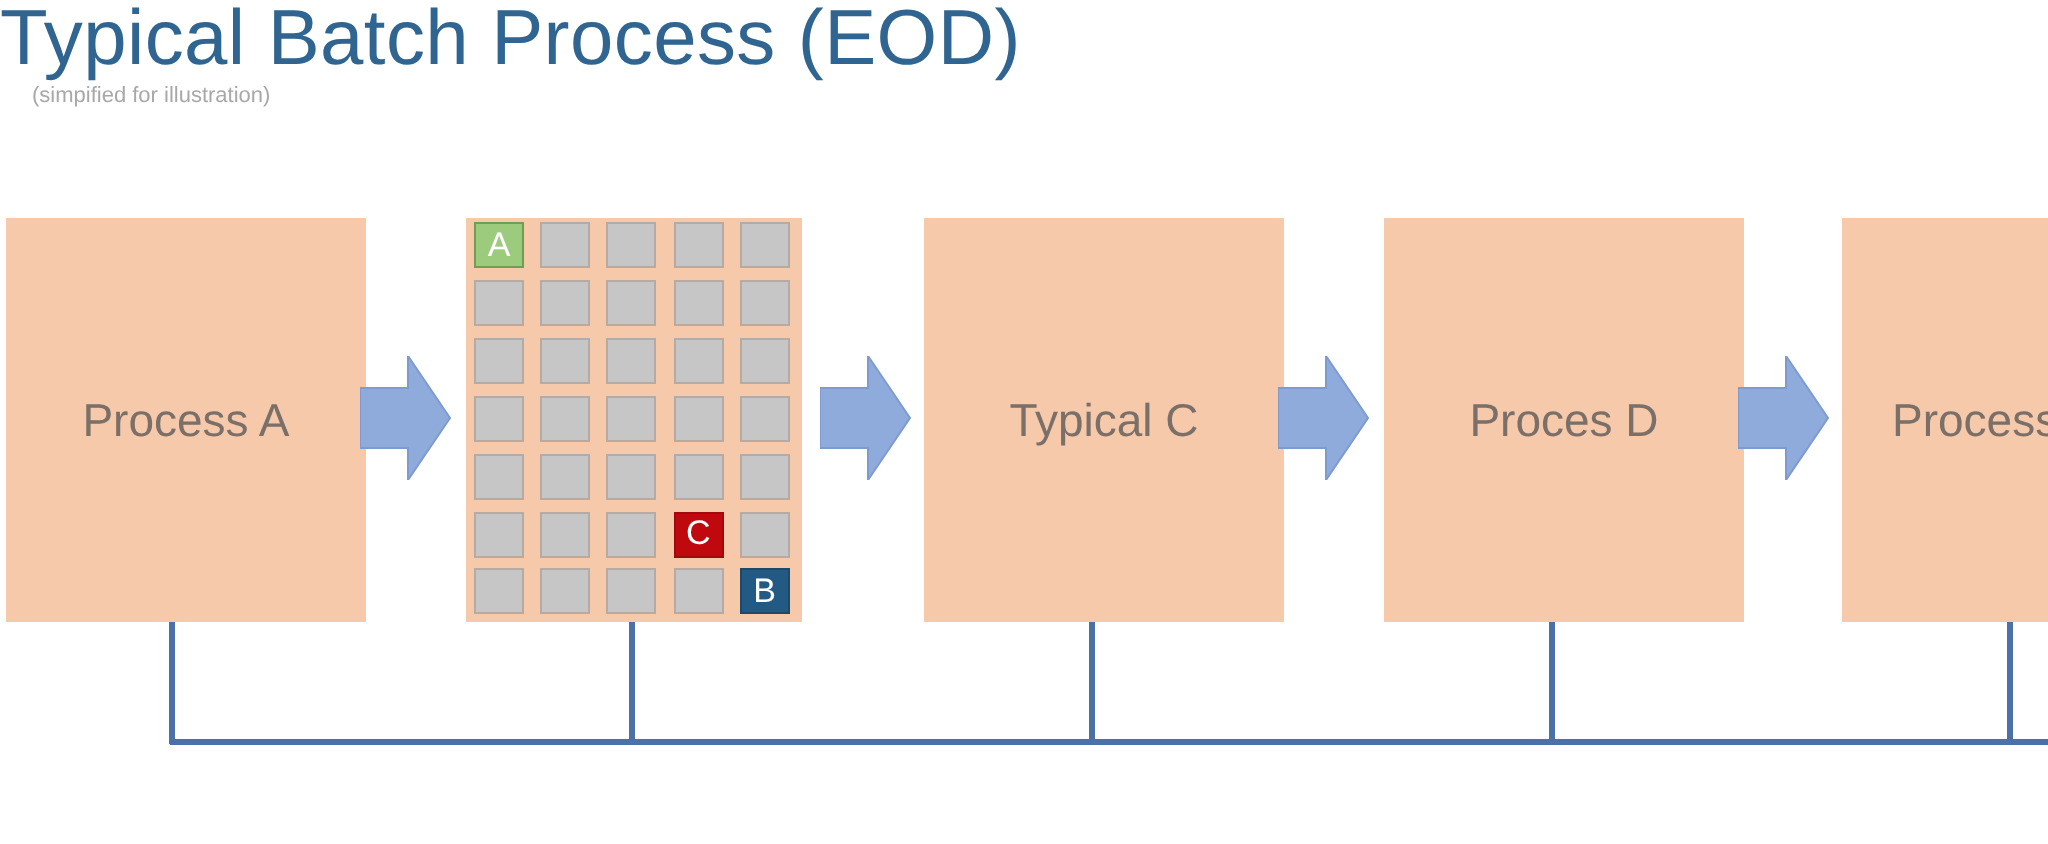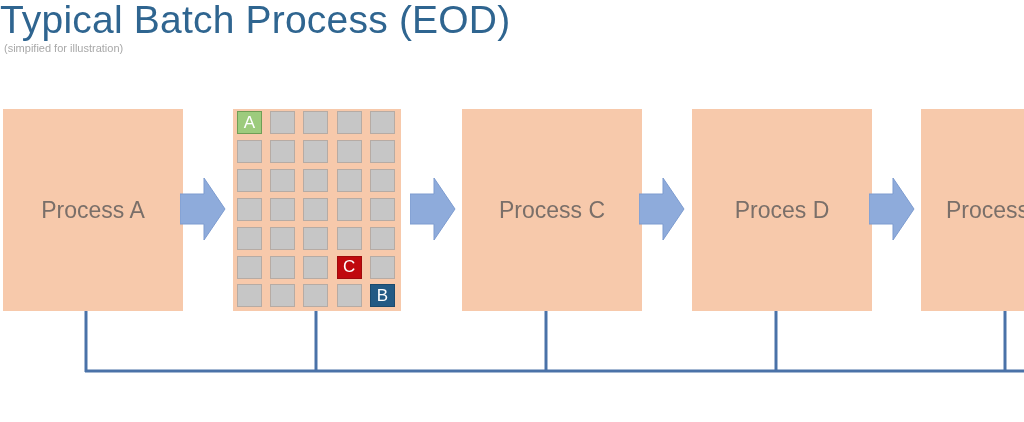--- a/index.html
+++ b/index.html
@@ -7,21 +7,21 @@
       width: 1024px; height: 422px; overflow: hidden; position: relative;
       background: #ffffff;
       font-family: "Liberation Sans", "DejaVu Sans", sans-serif;
     }
     .title {
       position: absolute; left: 0px; top: -2px;
       font-size: 39px; color: #2f6590; font-weight: normal;
       letter-spacing: 0.2px; white-space: nowrap;
     }
     .subtitle {
-      position: absolute; left: 4px; top: 42px;
+      position: absolute; left: 16px; top: 42px;
       font-size: 11px; color: #a8a8a8; white-space: nowrap;
     }
     .box {
       position: absolute; top: 109px; width: 180px; height: 202px;
       background: #f7c9ab;
       display: flex; align-items: center; justify-content: center;
       color: #7a6f69; font-size: 23px; white-space: nowrap;
     }
     .box.clipped { justify-content: flex-start; padding-left: 25px; box-sizing: border-box; }
     .arrow { position: absolute; top: 178px; width: 46px; height: 62px; }
@@ -101,21 +101,21 @@
     <div class="cell" style="left: 70.4px; top: 175.4px;"></div>
     <div class="cell" style="left: 103.6px; top: 175.4px;"></div>
     <div class="cell b" style="left: 136.8px; top: 175.4px;">B</div>
   </div>
 
 <svg class="arrow" style="left:410px" viewBox="0 0 46 62">
   <polygon points="0,16 24,16 24,0 45,31 24,62 24,46 0,46" fill="#8eabdb" stroke="#7d9bcf" stroke-width="1"></polygon>
 </svg>
 
 <div class="box" style="left:462px">
-  <span>Process C</span>
+  <span>Typical C</span>
 </div>
 
 <svg class="arrow" style="left:639px" viewBox="0 0 46 62">
   <polygon points="0,16 24,16 24,0 45,31 24,62 24,46 0,46" fill="#8eabdb" stroke="#7d9bcf" stroke-width="1"></polygon>
 </svg>
 
 <div class="box" style="left:692px">
   <span>Proces D</span>
 </div>
 

